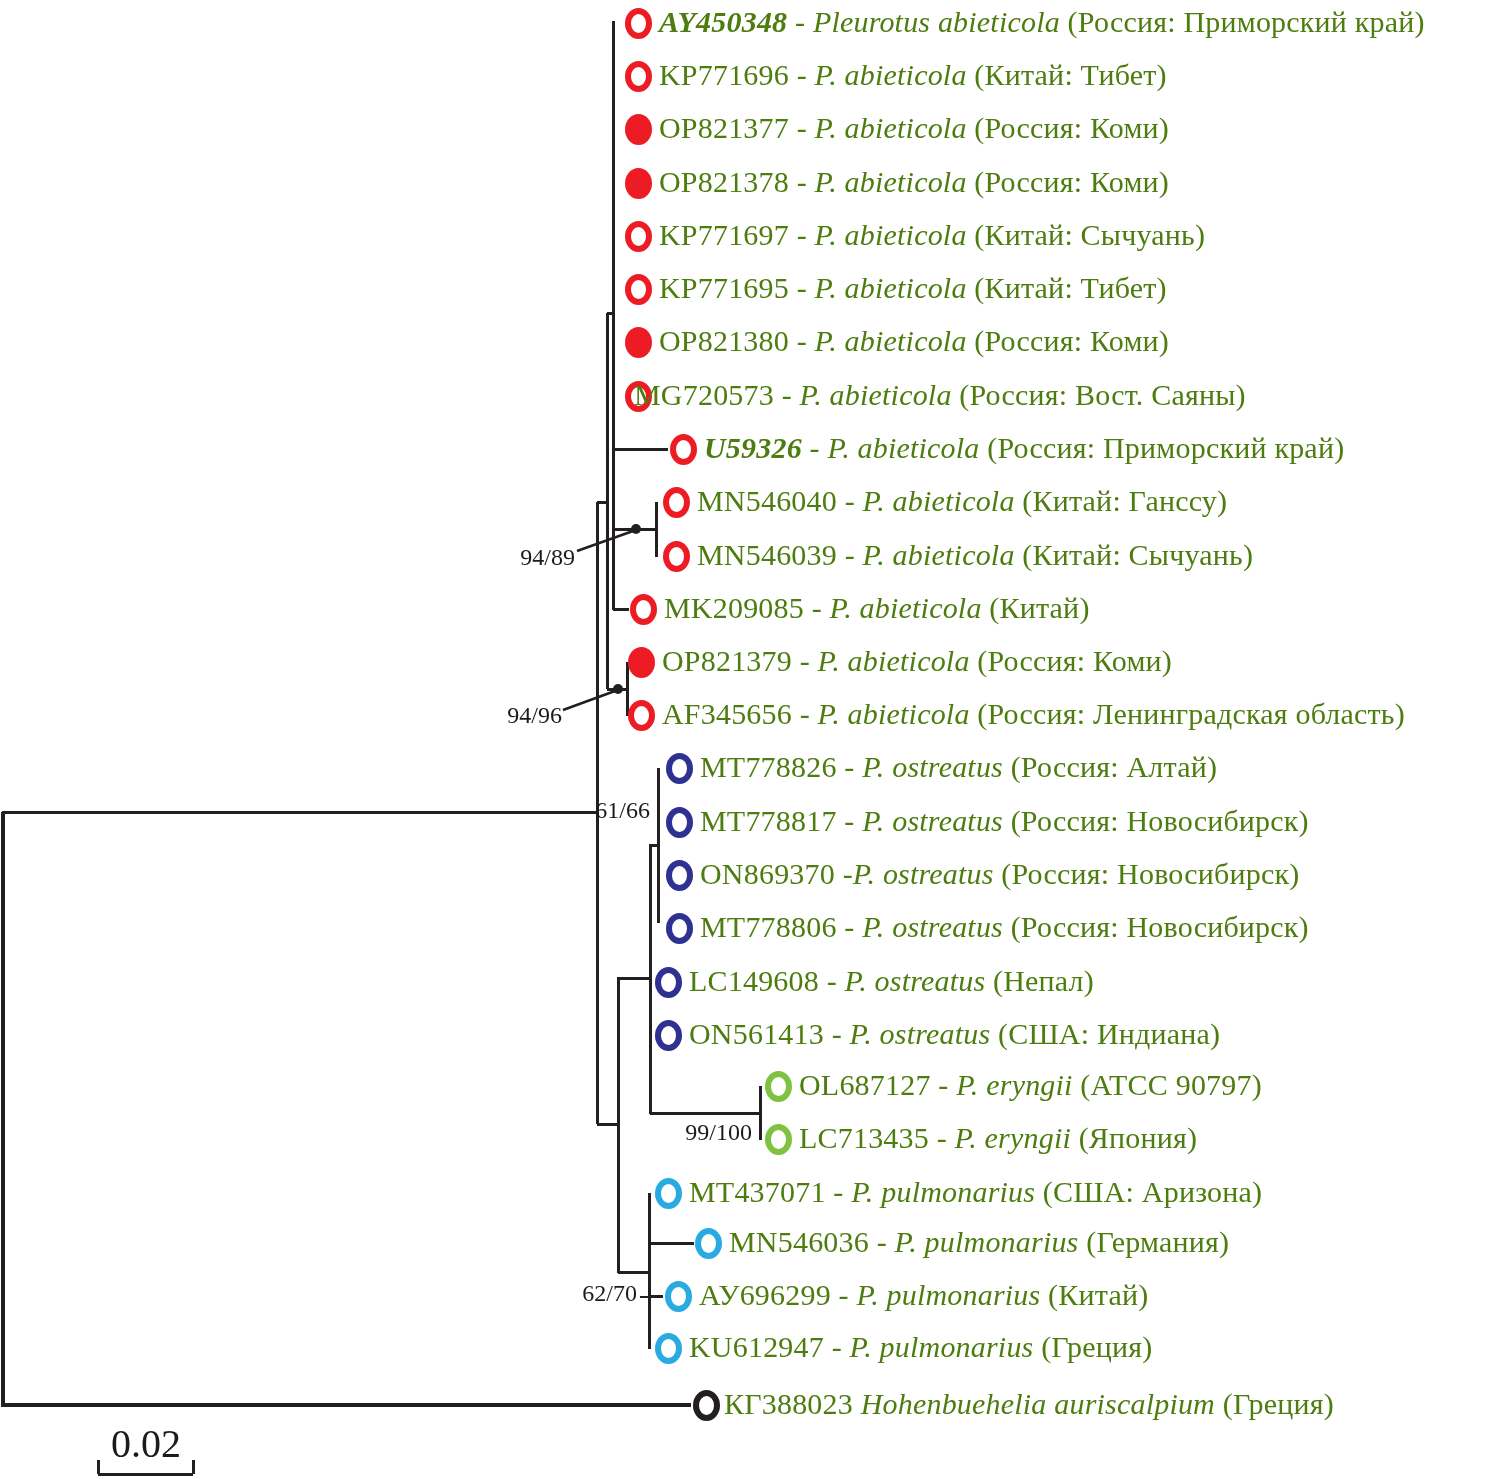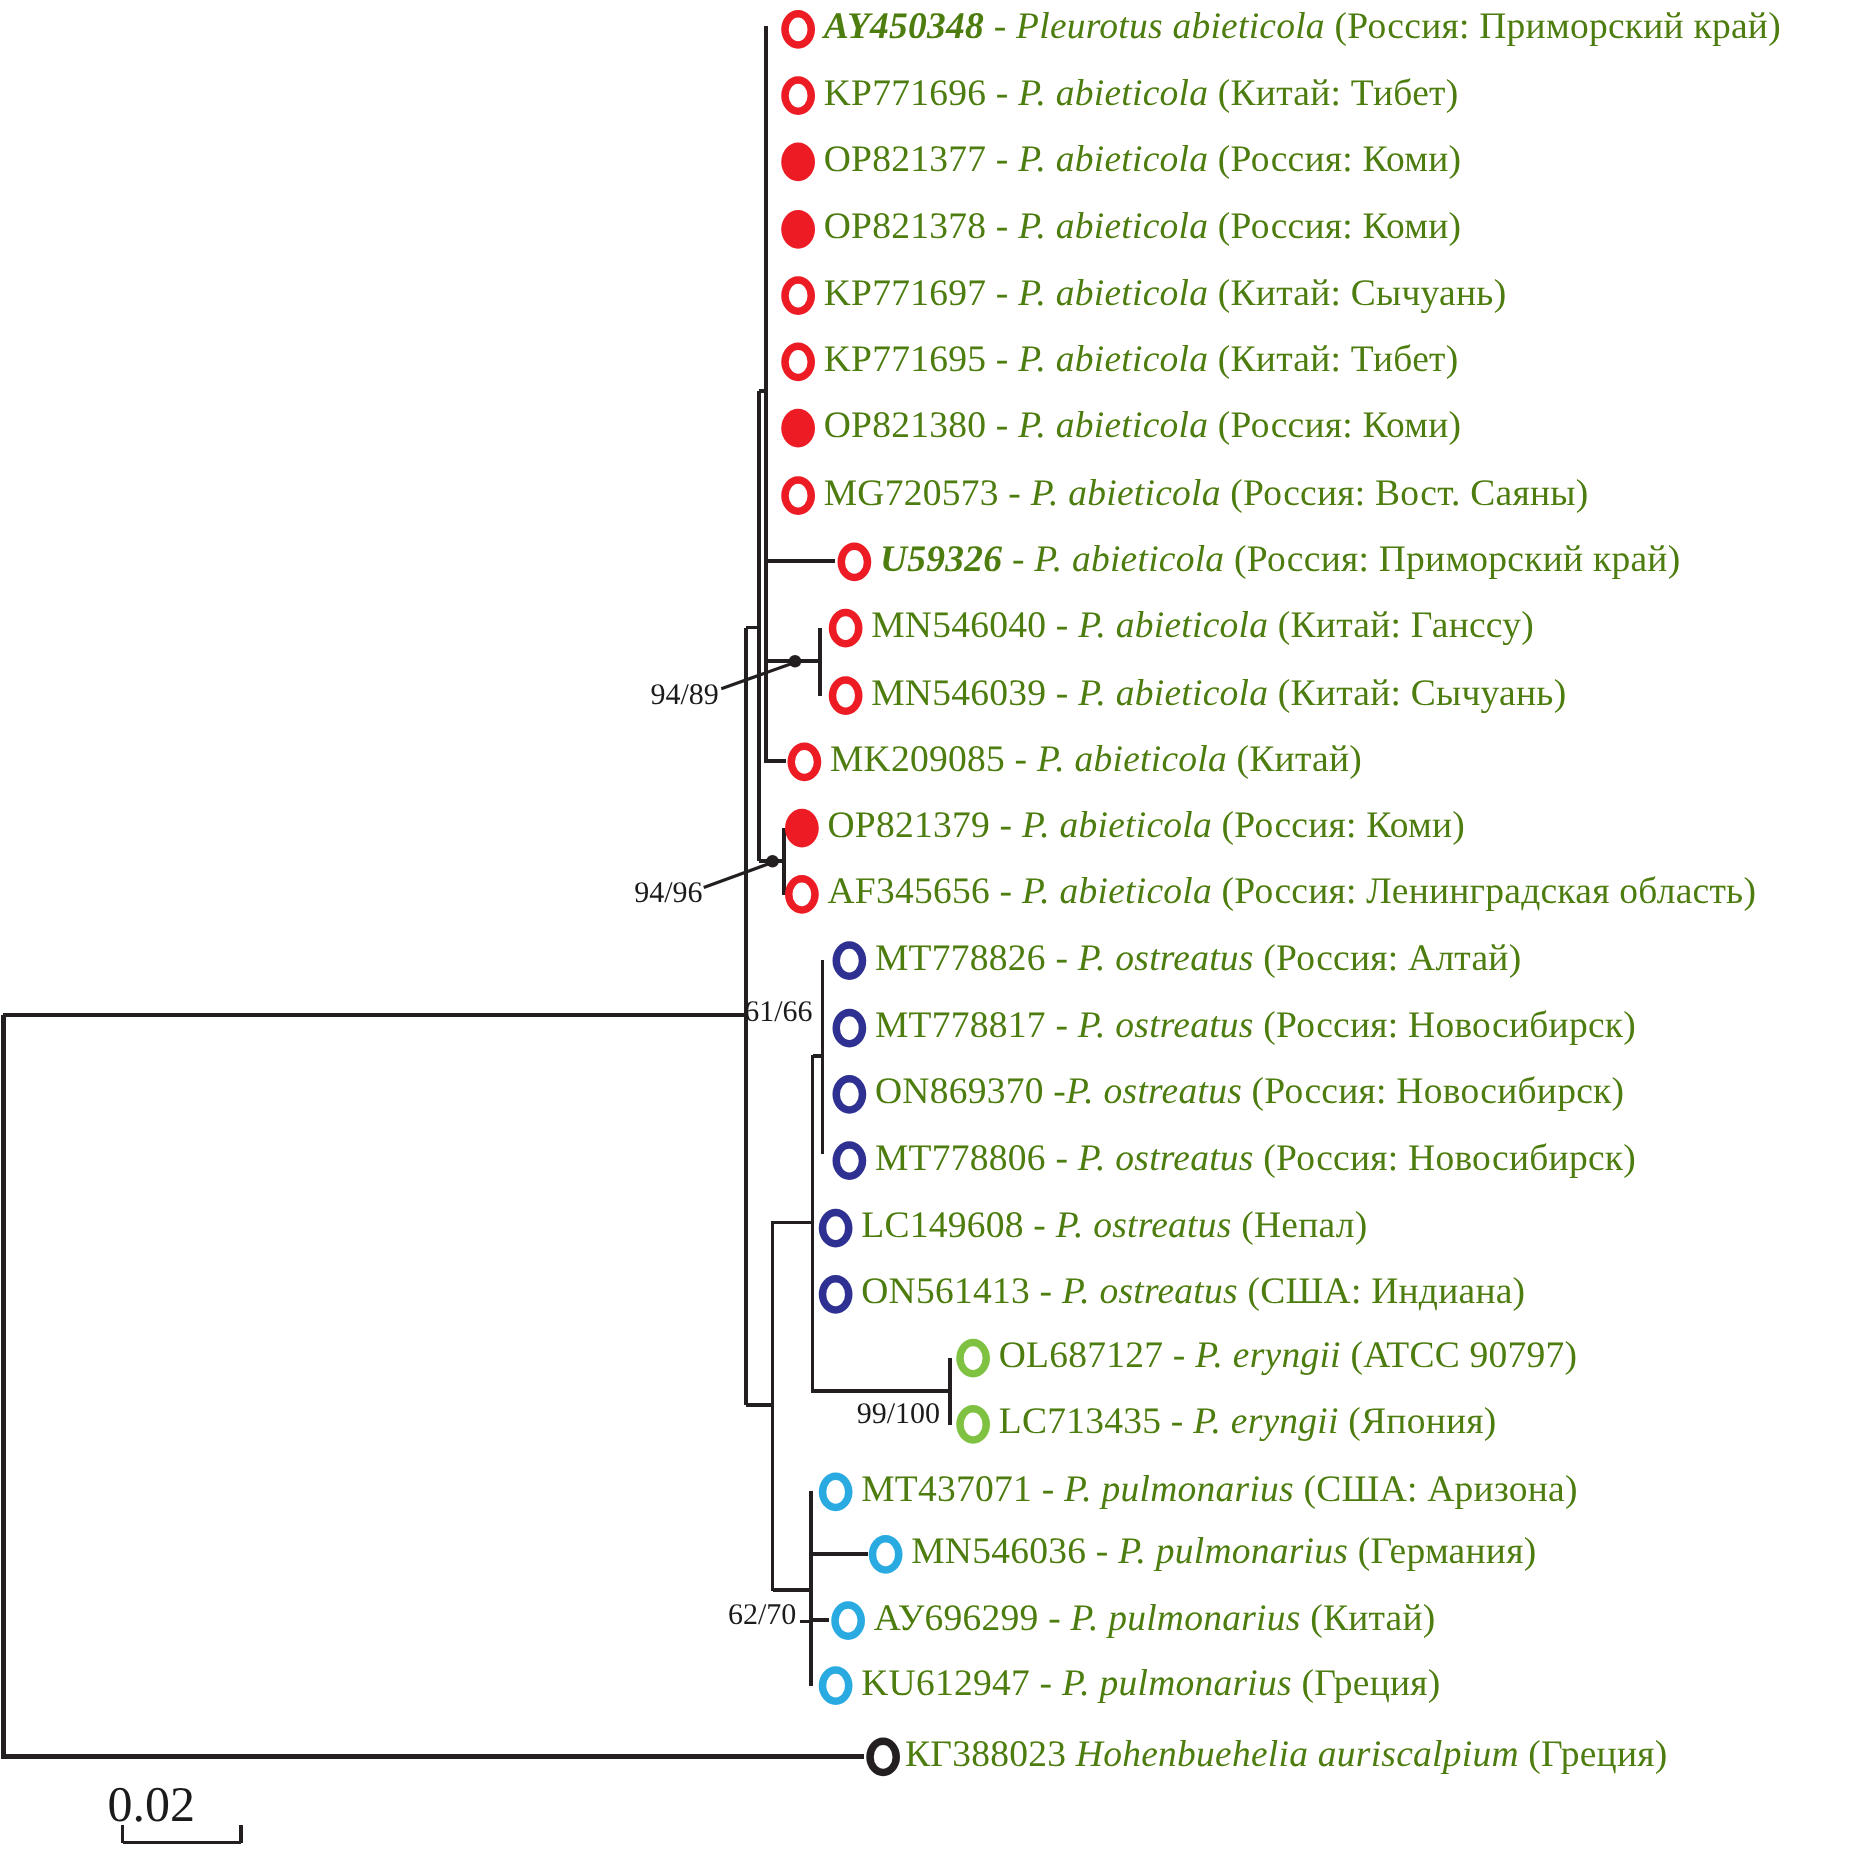--- a/index.html
+++ b/index.html
@@ -30,21 +30,21 @@
   }
   .support{
     position:absolute;
     transform:translate(-100%,-50%);
     font-size:24px;
     color:#1c1a1b;
     white-space:nowrap;
   }
   .scale-label{
     position:absolute;
-    text-align:left;
+    text-align:center;
     font-size:40px;
     color:#1c1a1b;
   }
 </style>
 </head>
 <body>
 
 <div id="figure">
   <svg id="tree-svg" width="1499" height="1479" viewBox="0 0 1499 1479">
       <line x1="3" y1="812" x2="3" y2="1407" stroke="#231f20" stroke-width="4" shape-rendering="crispEdges"></line>
@@ -91,21 +91,21 @@
       <div class="taxon-label" style="left: 659px; top: 129px;"><span class="acc">OP821377</span><span> - </span><span class="species">P. abieticola</span><span> (Россия: Коми)</span></div>
       <span class="marker" style="left: 624.5px; top: 167.5px; background: rgb(237, 28, 36); border: none;"></span>
       <div class="taxon-label" style="left: 659px; top: 183px;"><span class="acc">OP821378</span><span> - </span><span class="species">P. abieticola</span><span> (Россия: Коми)</span></div>
       <span class="marker" style="left: 624.5px; top: 220.5px; border: 6px solid rgb(237, 28, 36);"></span>
       <div class="taxon-label" style="left: 659px; top: 236px;"><span class="acc">KP771697</span><span> - </span><span class="species">P. abieticola</span><span> (Китай: Сычуань)</span></div>
       <span class="marker" style="left: 624.5px; top: 273.5px; border: 6px solid rgb(237, 28, 36);"></span>
       <div class="taxon-label" style="left: 659px; top: 289px;"><span class="acc">KP771695</span><span> - </span><span class="species">P. abieticola</span><span> (Китай: Тибет)</span></div>
       <span class="marker" style="left: 624.5px; top: 326.5px; background: rgb(237, 28, 36); border: none;"></span>
       <div class="taxon-label" style="left: 659px; top: 342px; text-align: right;"><span class="acc">OP821380</span><span> - </span><span class="species">P. abieticola</span><span> (Россия: Коми)</span></div>
       <span class="marker" style="left: 624.5px; top: 380.5px; border: 6px solid rgb(237, 28, 36);"></span>
-      <div class="taxon-label" style="left: 659px; top: 396px;"><span class="acc">MG720573</span><span> - </span><span class="species">P. abieticola</span><span> (Россия: Вост. Саяны)</span></div>
+      <div class="taxon-label" style="left: 634px; top: 396px;"><span class="acc">MG720573</span><span> - </span><span class="species">P. abieticola</span><span> (Россия: Вост. Саяны)</span></div>
       <span class="marker" style="left: 669.5px; top: 433.5px; border: 6px solid rgb(237, 28, 36);"></span>
       <div class="taxon-label" style="left: 704px; top: 449px;"><span class="acc bold">U59326</span><span> - </span><span class="species ">P. abieticola</span><span> (Россия: Приморский край)</span></div>
       <span class="marker" style="left: 662.5px; top: 486.5px; border: 6px solid rgb(237, 28, 36);"></span>
       <div class="taxon-label" style="left: 697px; top: 502px;"><span class="acc">MN546040</span><span> - </span><span class="species">P. abieticola</span><span> (Китай: Ганссу)</span></div>
       <span class="marker" style="left: 662.5px; top: 540.5px; border: 6px solid rgb(237, 28, 36);"></span>
       <div class="taxon-label" style="left: 697px; top: 556px;"><span class="acc">MN546039</span><span> - </span><span class="species">P. abieticola</span><span> (Китай: Сычуань)</span></div>
       <span class="marker" style="left: 629.5px; top: 593.5px; border: 6px solid rgb(237, 28, 36);"></span>
       <div class="taxon-label" style="left: 664px; top: 609px;"><span class="acc">MK209085</span><span> - </span><span class="species">P. abieticola</span><span> (Китай)</span></div>
       <span class="marker" style="left: 627.5px; top: 646.5px; background: rgb(237, 28, 36); border: none;"></span>
       <div class="taxon-label" style="left: 662px; top: 662px;"><span class="acc">OP821379</span><span> - </span><span class="species">P. abieticola</span><span> (Россия: Коми)</span></div>

